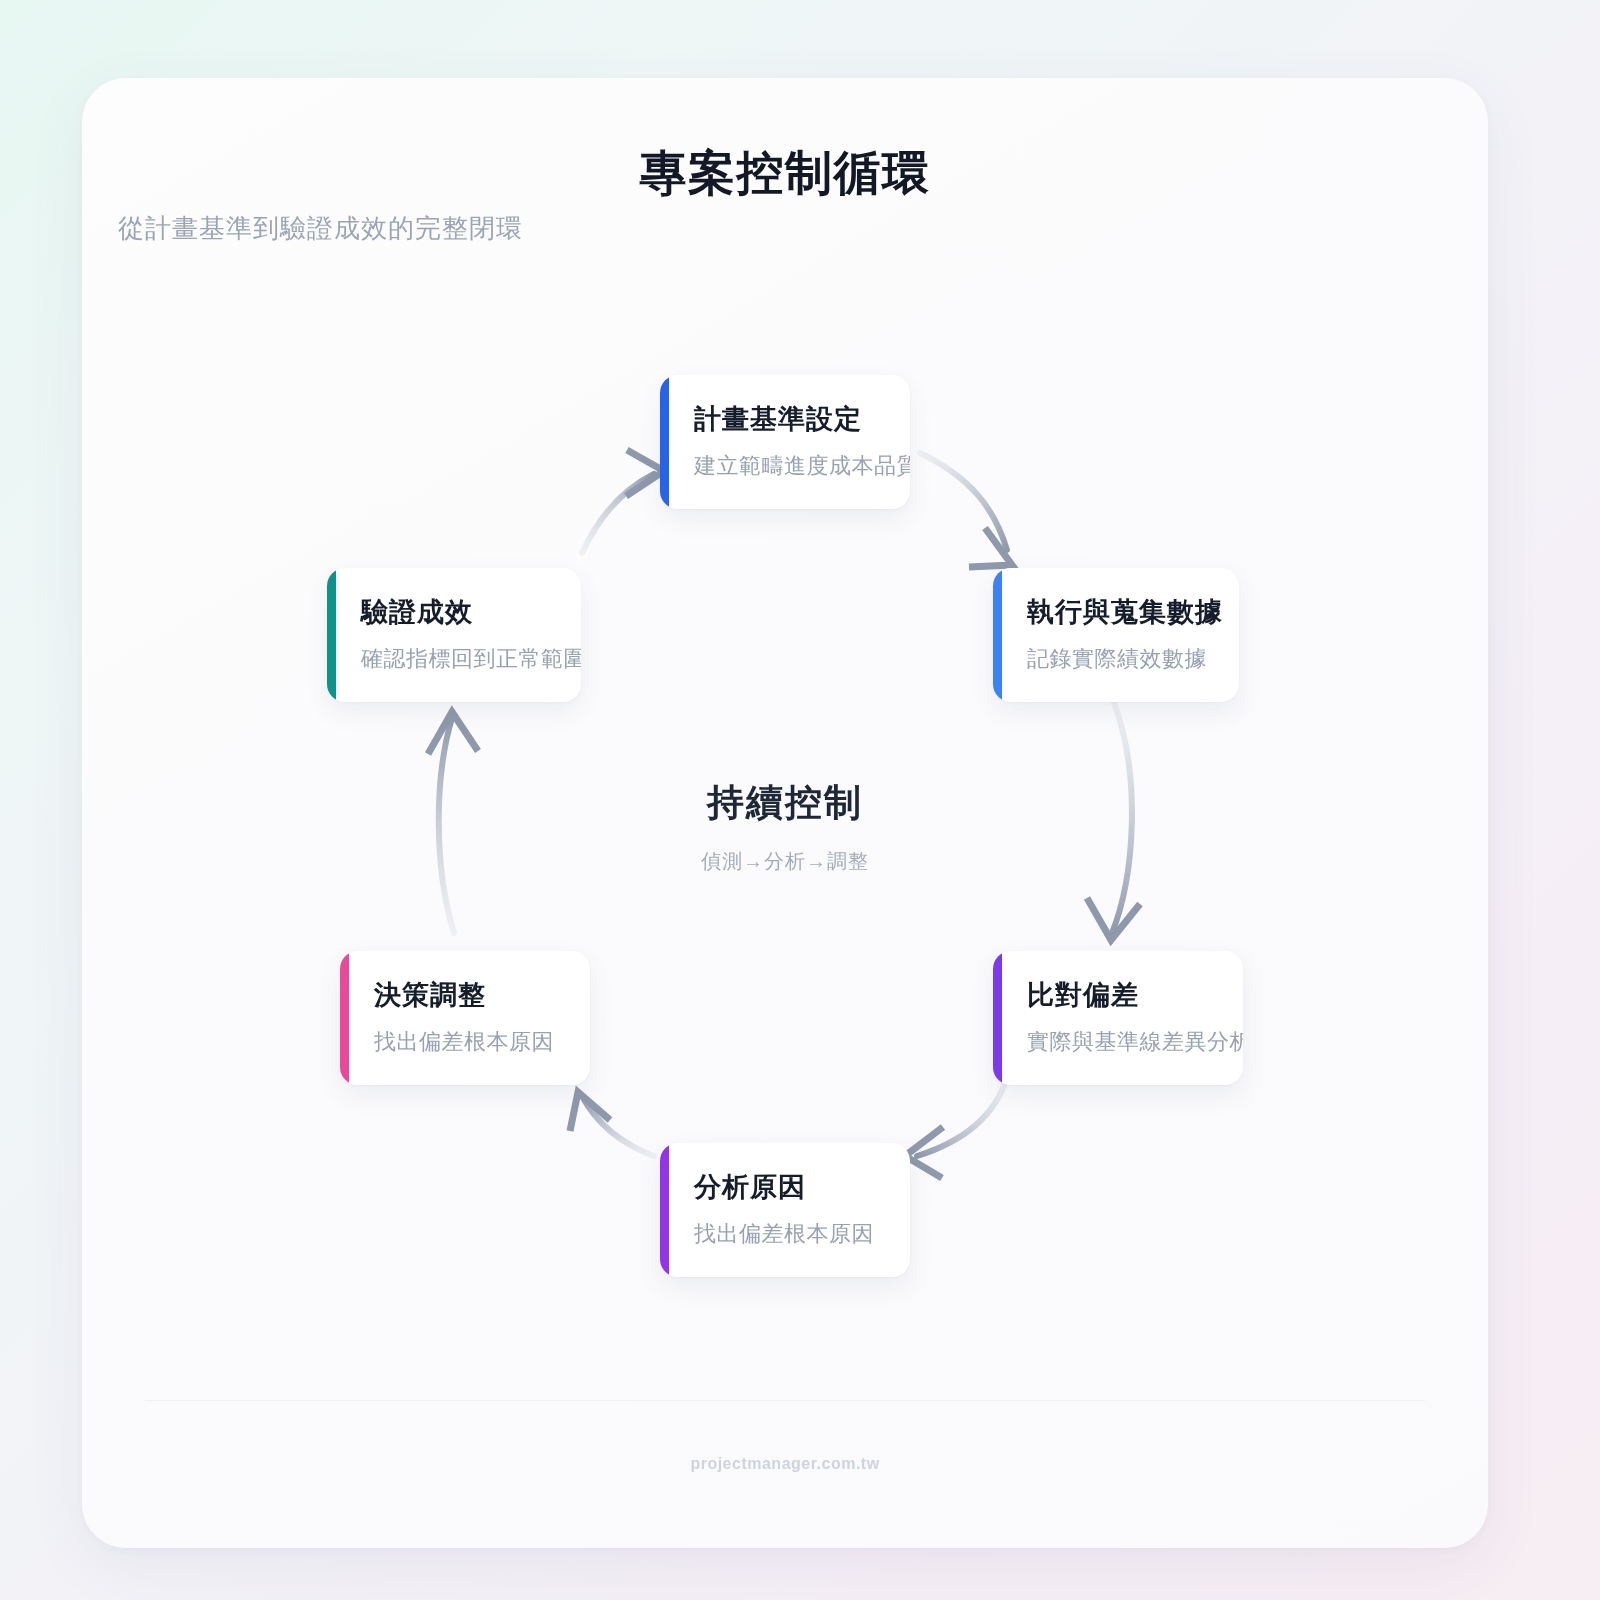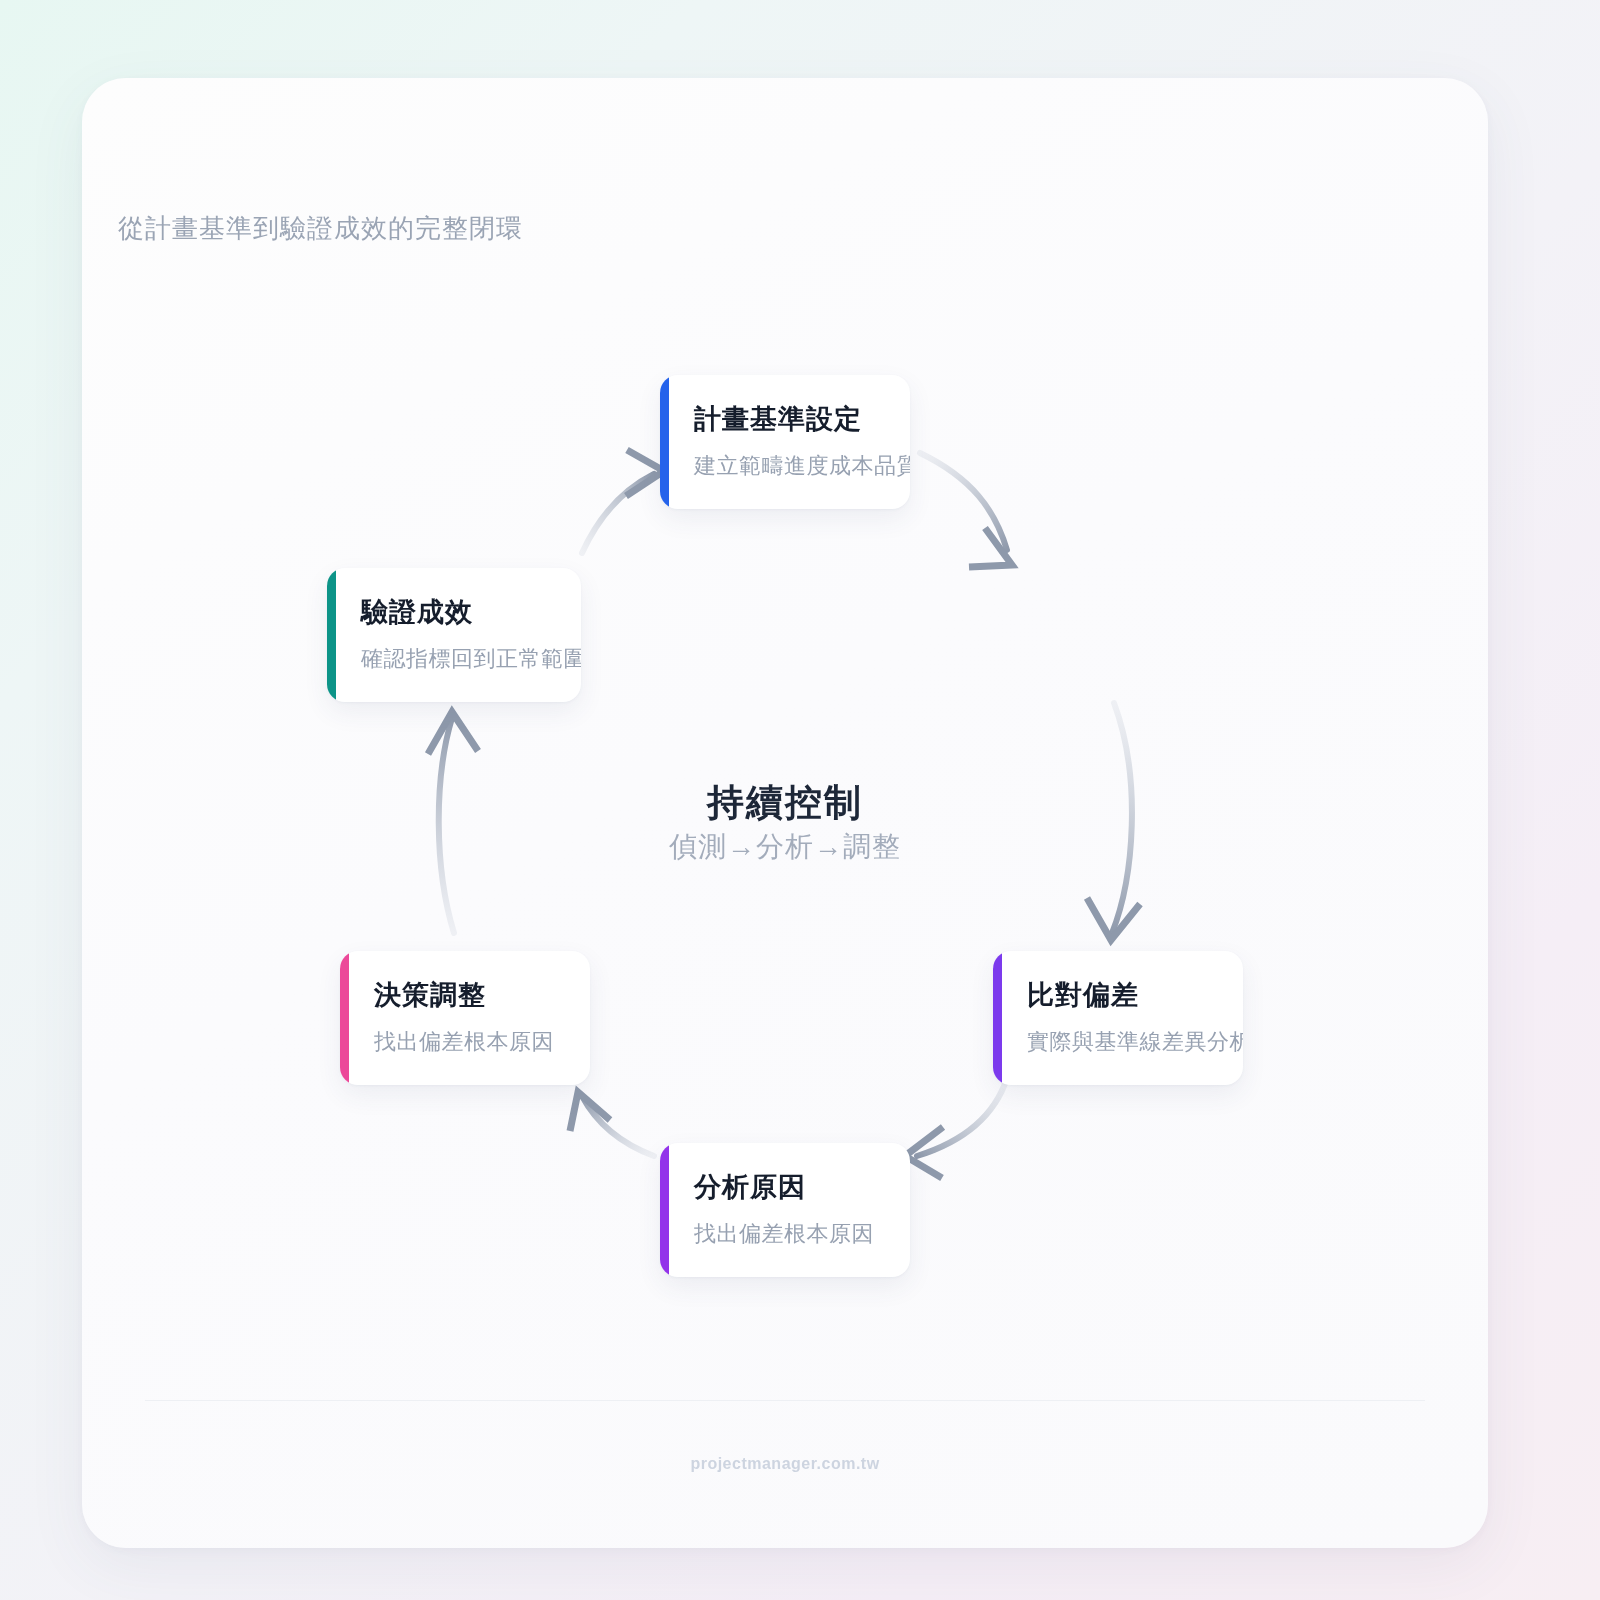--- a/index.html
+++ b/index.html
@@ -81,21 +81,22 @@
     width: 500px;
     text-align: center;
   }
   .center-title {
     font-size: 37px;
     font-weight: bold;
     color: #1d2738;
     letter-spacing: 2px;
   }
   .center-sub {
-    font-size: 28px;
+    margin-top: 20px;
+    font-size: 20px;
     color: #a3acbb;
     letter-spacing: 1px;
   }
 
   
   .node {
     position: absolute;
     background: #ffffff;
     border-radius: 18px;
     box-shadow: 0 10px 26px rgba(60, 72, 110, 0.075),
@@ -158,20 +159,21 @@
     color: #cdd4e0;
     letter-spacing: 0.5px;
   }
 </style>
 </head>
 <body>
 
 <div id="stage">
   <div class="panel">
 
+    <div class="page-title">專案控制循環</div>
     <div class="page-subtitle">從計畫基準到驗證成效的完整閉環</div>
 
     <div class="cycle">
 
       <svg class="arrows" viewBox="0 0 1406 1470">
         <defs>
           <linearGradient id="g0" x1="0" y1="1" x2="1" y2="0">
             <stop offset="0%" stop-color="#c9cfda" stop-opacity="0.25"></stop>
             <stop offset="100%" stop-color="#8e99ab" stop-opacity="1"></stop>
           </linearGradient>
@@ -231,20 +233,24 @@
       <div class="center-block">
         <div class="center-title">持續控制</div>
         <div class="center-sub">偵測→分析→調整</div>
       </div>
 
       <div class="node" id="node-0" style="--accent: #2563eb;">
         <div class="node-title">計畫基準設定</div>
         <div class="node-desc">建立範疇進度成本品質基準</div>
       </div>
 
+      <div class="node" id="node-1" style="--accent: #3b82f6;">
+        <div class="node-title">執行與蒐集數據</div>
+        <div class="node-desc">記錄實際績效數據</div>
+      </div>
 
       <div class="node" id="node-3" style="--accent: #9333ea;">
         <div class="node-title">分析原因</div>
         <div class="node-desc">找出偏差根本原因</div>
       </div>
 
       <div class="node" id="node-2" style="--accent: #7c3aed;">
         <div class="node-title">比對偏差</div>
         <div class="node-desc">實際與基準線差異分析</div>
       </div>

